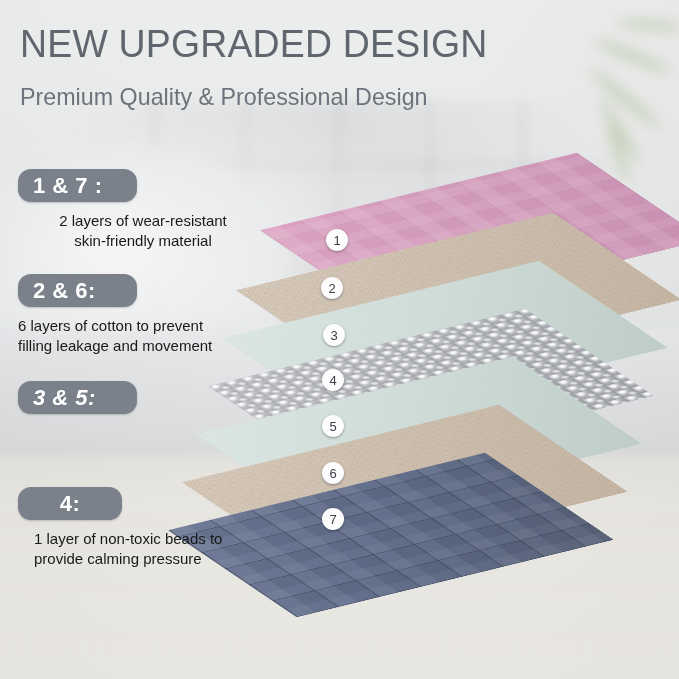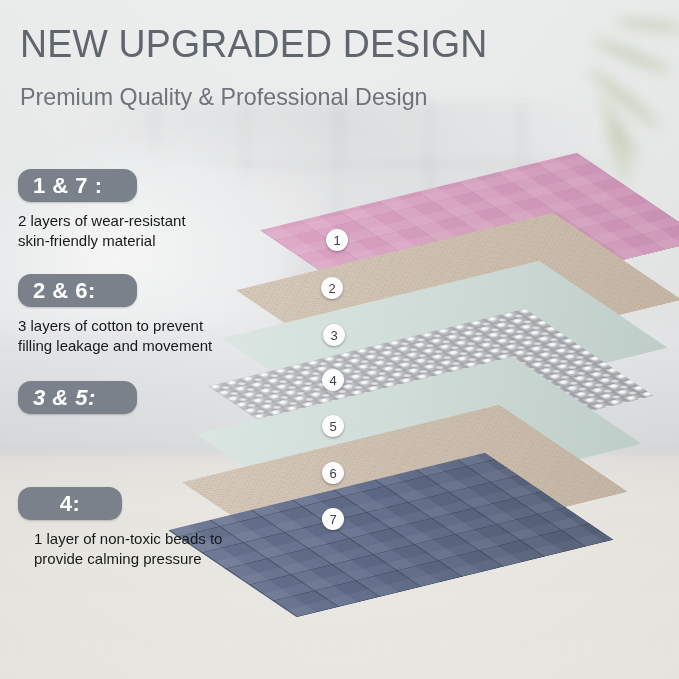--- a/index.html
+++ b/index.html
@@ -234,25 +234,25 @@
   <div class="badge" style="left:323px;top:324px;">3</div>
   <div class="badge" style="left:322px;top:369px;">4</div>
   <div class="badge" style="left:322px;top:415px;">5</div>
   <div class="badge" style="left:322px;top:462px;">6</div>
   <div class="badge" style="left:322px;top:508px;">7</div>
 
   <div class="title">NEW UPGRADED DESIGN</div>
   <div class="subtitle">Premium Quality &amp; Professional Design</div>
 
   <div class="chip left" style="left:18px;top:169px;width:104px;">1 &amp; 7 :</div>
-  <div class="desc" style="left:18px;top:211px;width:250px;">2 layers of wear-resistant
+  <div class="desc" style="left:18px;top:211px;width:250px;text-align:center;">2 layers of wear-resistant
 skin-friendly material</div>
 
   <div class="chip left" style="left:18px;top:274px;width:104px;">2 &amp; 6:</div>
-  <div class="desc" style="left:18px;top:316px;width:260px;">3 layers of cotton to prevent
+  <div class="desc" style="left:18px;top:316px;width:260px;">6 layers of cotton to prevent
 filling leakage and movement</div>
 
   <div class="chip left" style="left:18px;top:381px;width:104px;font-style:italic;">3 &amp; 5:</div>
 
   <div class="chip center" style="left:18px;top:487px;width:104px;">4:</div>
   <div class="desc" style="left:18px;top:529px;width:260px;margin-left:16px;">1 layer of non-toxic beads to
 provide calming pressure</div>
 
 </div>
 

